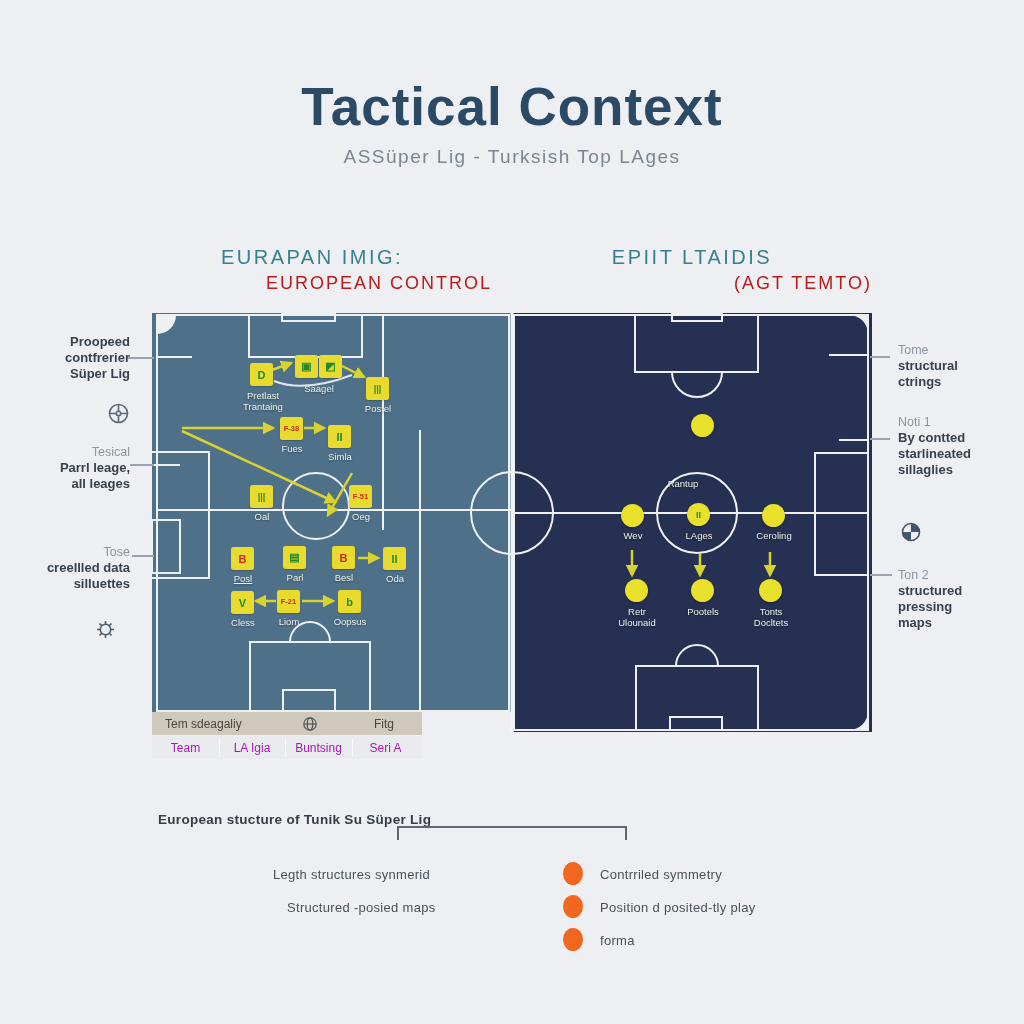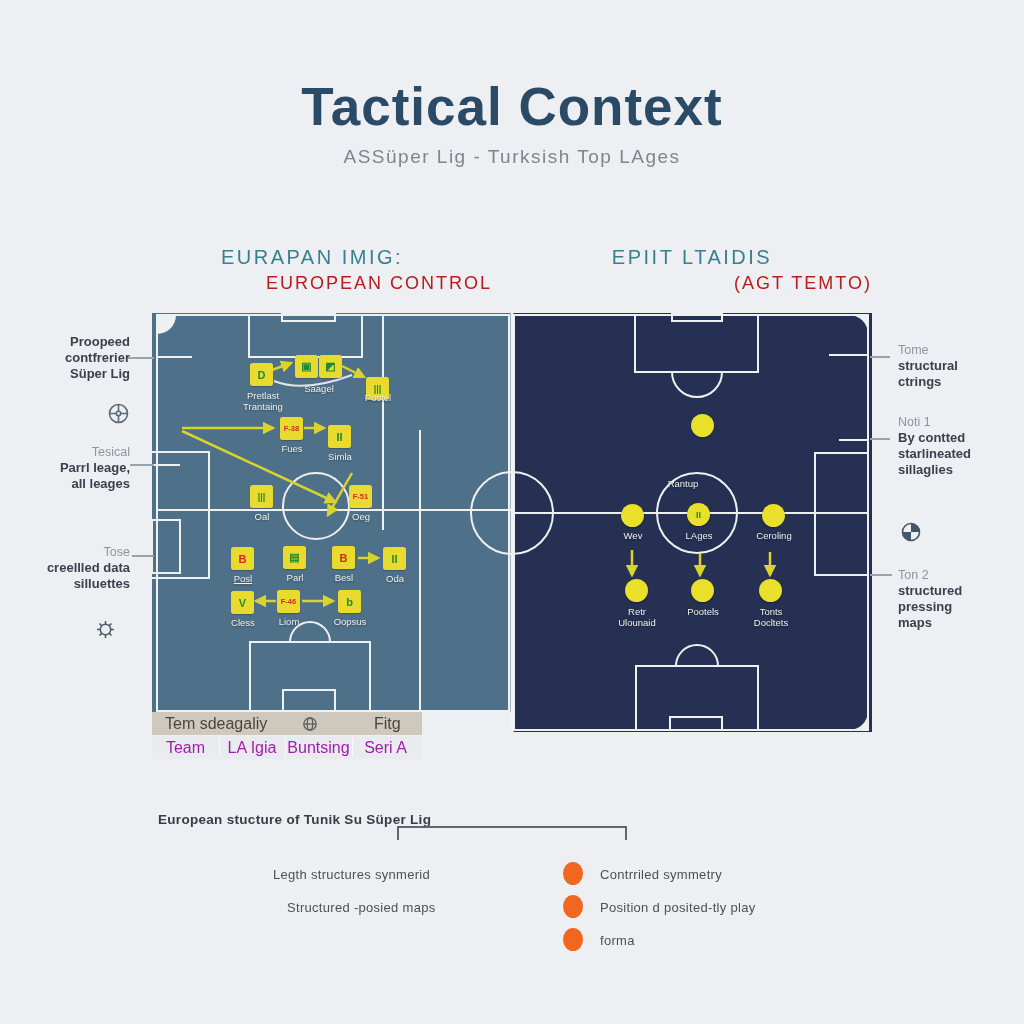--- a/index.html
+++ b/index.html
@@ -24,21 +24,21 @@
       box-shadow:0 1px 1px rgba(0,0,0,0.2);}
   .sq .g{font-size:11px;}
   .sq .g.sm{font-size:7.5px;letter-spacing:0;}
   .green{color:#1f8a31;} .red{color:#cf2b20;}
   .plabel{width:72px;text-align:center;color:#eef1ea;font-size:9.5px;line-height:11px;
           text-shadow:0 1px 2px rgba(0,0,0,0.35);}
   .pdot{width:23px;height:23px;border-radius:50%;background:#e9e02b;display:flex;
         align-items:center;justify-content:center;font-weight:700;font-size:9px;
         box-shadow:0 1px 2px rgba(0,0,0,0.35);}
   
-  .trow{width:270px;height:23px;display:flex;align-items:center;font-size:16px;color:#474641;}
+  .trow{width:270px;height:23px;display:flex;align-items:center;font-size:12px;color:#474641;}
   .caption{font-size:13.5px;font-weight:700;color:#363d46;letter-spacing:0.3px;margin-top:32px;}
   
   .legend-note{font-size:13px;color:#4a5158;letter-spacing:0.3px;}
   .bullet{width:20px;height:23px;border-radius:50%;background:#f2671f;}
   .bullet-label{font-size:13px;color:#4a5158;letter-spacing:0.3px;}
   .brk{background:#5d6773;}
   svg{display:block;}
 </style>
 </head>
 <body>
@@ -131,21 +131,21 @@
       <span class="g green">▣</span>
     </div>
   <div class="abs sq" style="left:319px;top:355px;">
       <span class="g green">◩</span>
     </div>
   <div class="abs plabel" style="left:283px;top:383px;">Saagel</div>
 
   <div class="abs sq" style="left:366px;top:377px;">
       <span class="g green" style="font-size:9px;">|||</span>
     </div>
-  <div class="abs plabel" style="left:342px;top:392px;">Postel</div>
+  <div class="abs plabel" style="left:342px;top:403px;">Postel</div>
 
   <div class="abs sq" style="left:280px;top:417px;">
       <span class="g sm red">F-38</span>
     </div>
   <div class="abs plabel" style="left:256px;top:443px;">Fues</div>
 
   <div class="abs sq" style="left:328px;top:425px;">
       <span class="g green">II</span>
     </div>
   <div class="abs plabel" style="left:304px;top:451px;">Simla</div>
@@ -179,21 +179,21 @@
       <span class="g green">II</span>
     </div>
   <div class="abs plabel" style="left:359px;top:573px;">Oda</div>
 
   <div class="abs sq" style="left:231px;top:591px;">
       <span class="g green">V</span>
     </div>
   <div class="abs plabel" style="left:207px;top:617px;">Cless</div>
 
   <div class="abs sq" style="left:277px;top:590px;">
-      <span class="g sm red">F-46</span>
+      <span class="g sm red">F-21</span>
     </div>
   <div class="abs plabel" style="left:253px;top:616px;">Liom</div>
 
   <div class="abs sq" style="left:338px;top:590px;">
       <span class="g green">b</span>
     </div>
   <div class="abs plabel" style="left:314px;top:616px;">Oopsus</div>
 
   <div class="abs pdot" style="left:691px;top:414px;"></div>
   <div class="abs plabel" style="left:647px;top:442px;margin-top:36px;">Rantup</div>

